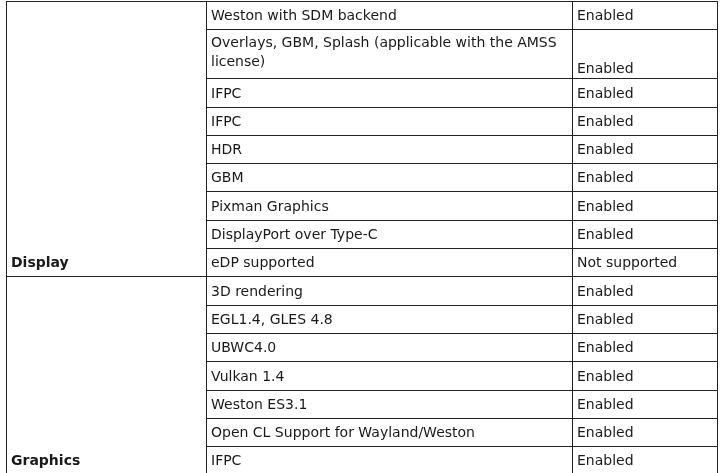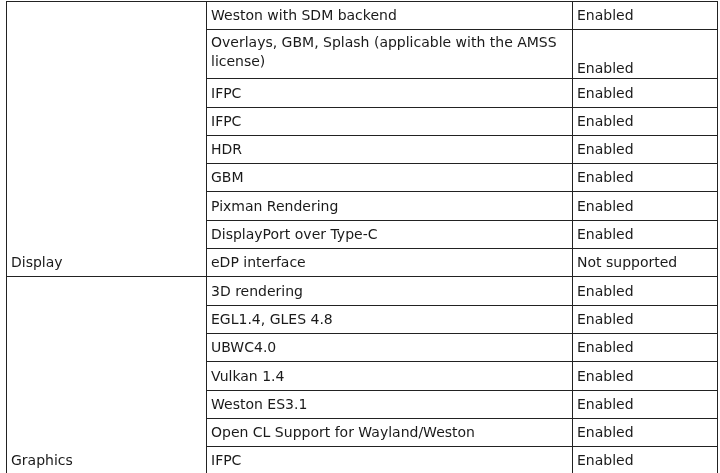--- a/index.html
+++ b/index.html
@@ -6,21 +6,21 @@
   body { width: 720px; height: 473px; overflow: hidden; position: relative;
          font-family: "DejaVu Sans", sans-serif; font-size: 14px; color: #1a1a1a; }
   table { position: absolute; left: 6px; top: 1px; border-collapse: collapse;
           width: 711px; table-layout: fixed; }
   td { border: 1.5px solid #222; padding: 0 4px; vertical-align: bottom; line-height: 19px; margin-left: 48px; }
   col.c1 { width: 200px; } col.c2 { width: 366px; } col.c3 { width: 145px; }
   tr.r { height: 28.3px; }
   tr.r td { padding-bottom: 4px; }
   tr.tall { height: 49px; }
   tr.tall td.feat { vertical-align: top; padding-top: 3px; }
-  td.grp { vertical-align: bottom; padding-bottom: 4px; }
+  td.grp { vertical-align: bottom; padding-bottom: 4px; font-weight: bold; }
 </style>
 </head>
 <body>
 
 <table>
   <colgroup>
       <col class="c1">
       <col class="c2">
       <col class="c3">
     </colgroup>
@@ -44,29 +44,29 @@
     </tr>
     <tr class="r">
       <td>HDR</td>
       <td>Enabled</td>
     </tr>
     <tr class="r">
       <td>GBM</td>
       <td>Enabled</td>
     </tr>
     <tr class="r">
-      <td>Pixman Rendering</td>
+      <td>Pixman Graphics</td>
       <td>Enabled</td>
     </tr>
     <tr class="r">
       <td>DisplayPort over Type-C</td>
       <td>Enabled</td>
     </tr>
     <tr class="r">
-      <td>eDP interface</td>
+      <td>eDP supported</td>
       <td>Not supported</td>
     </tr>
 
     <tr class="r">
       <td class="grp" rowspan="7">Graphics</td>
       <td>3D rendering</td>
       <td>Enabled</td>
     </tr>
     <tr class="r">
       <td>EGL1.4, GLES 4.8</td>

